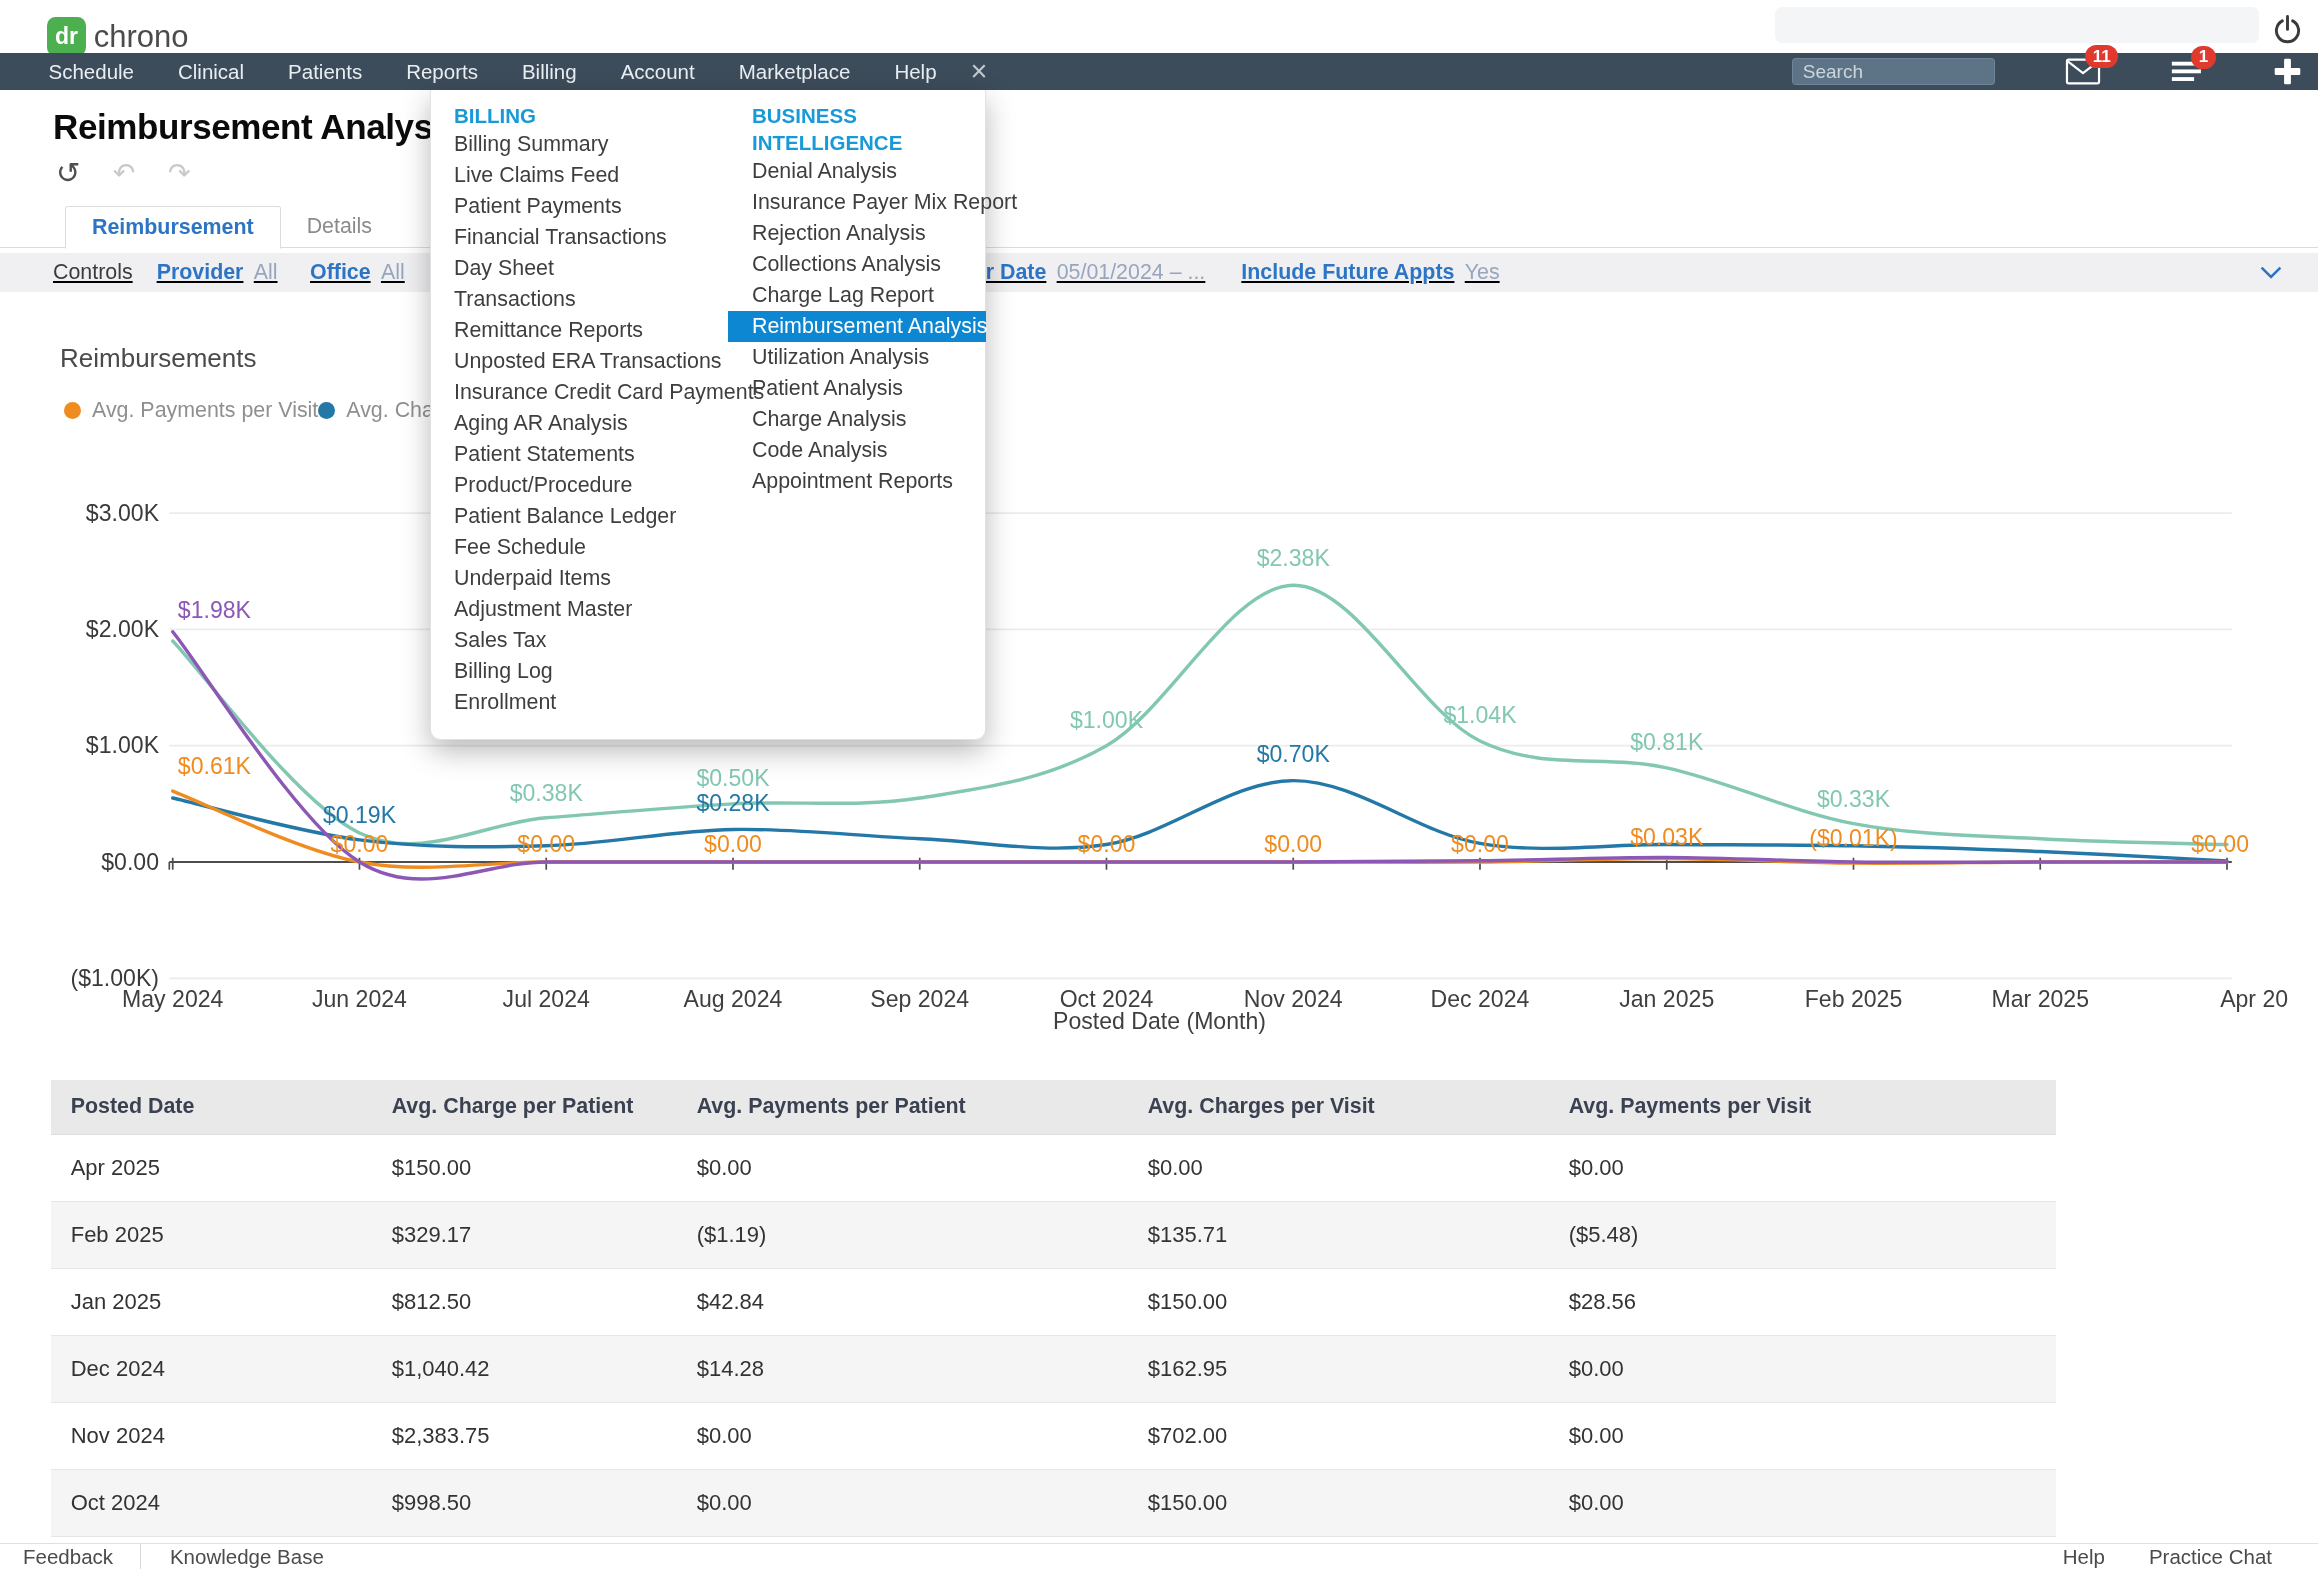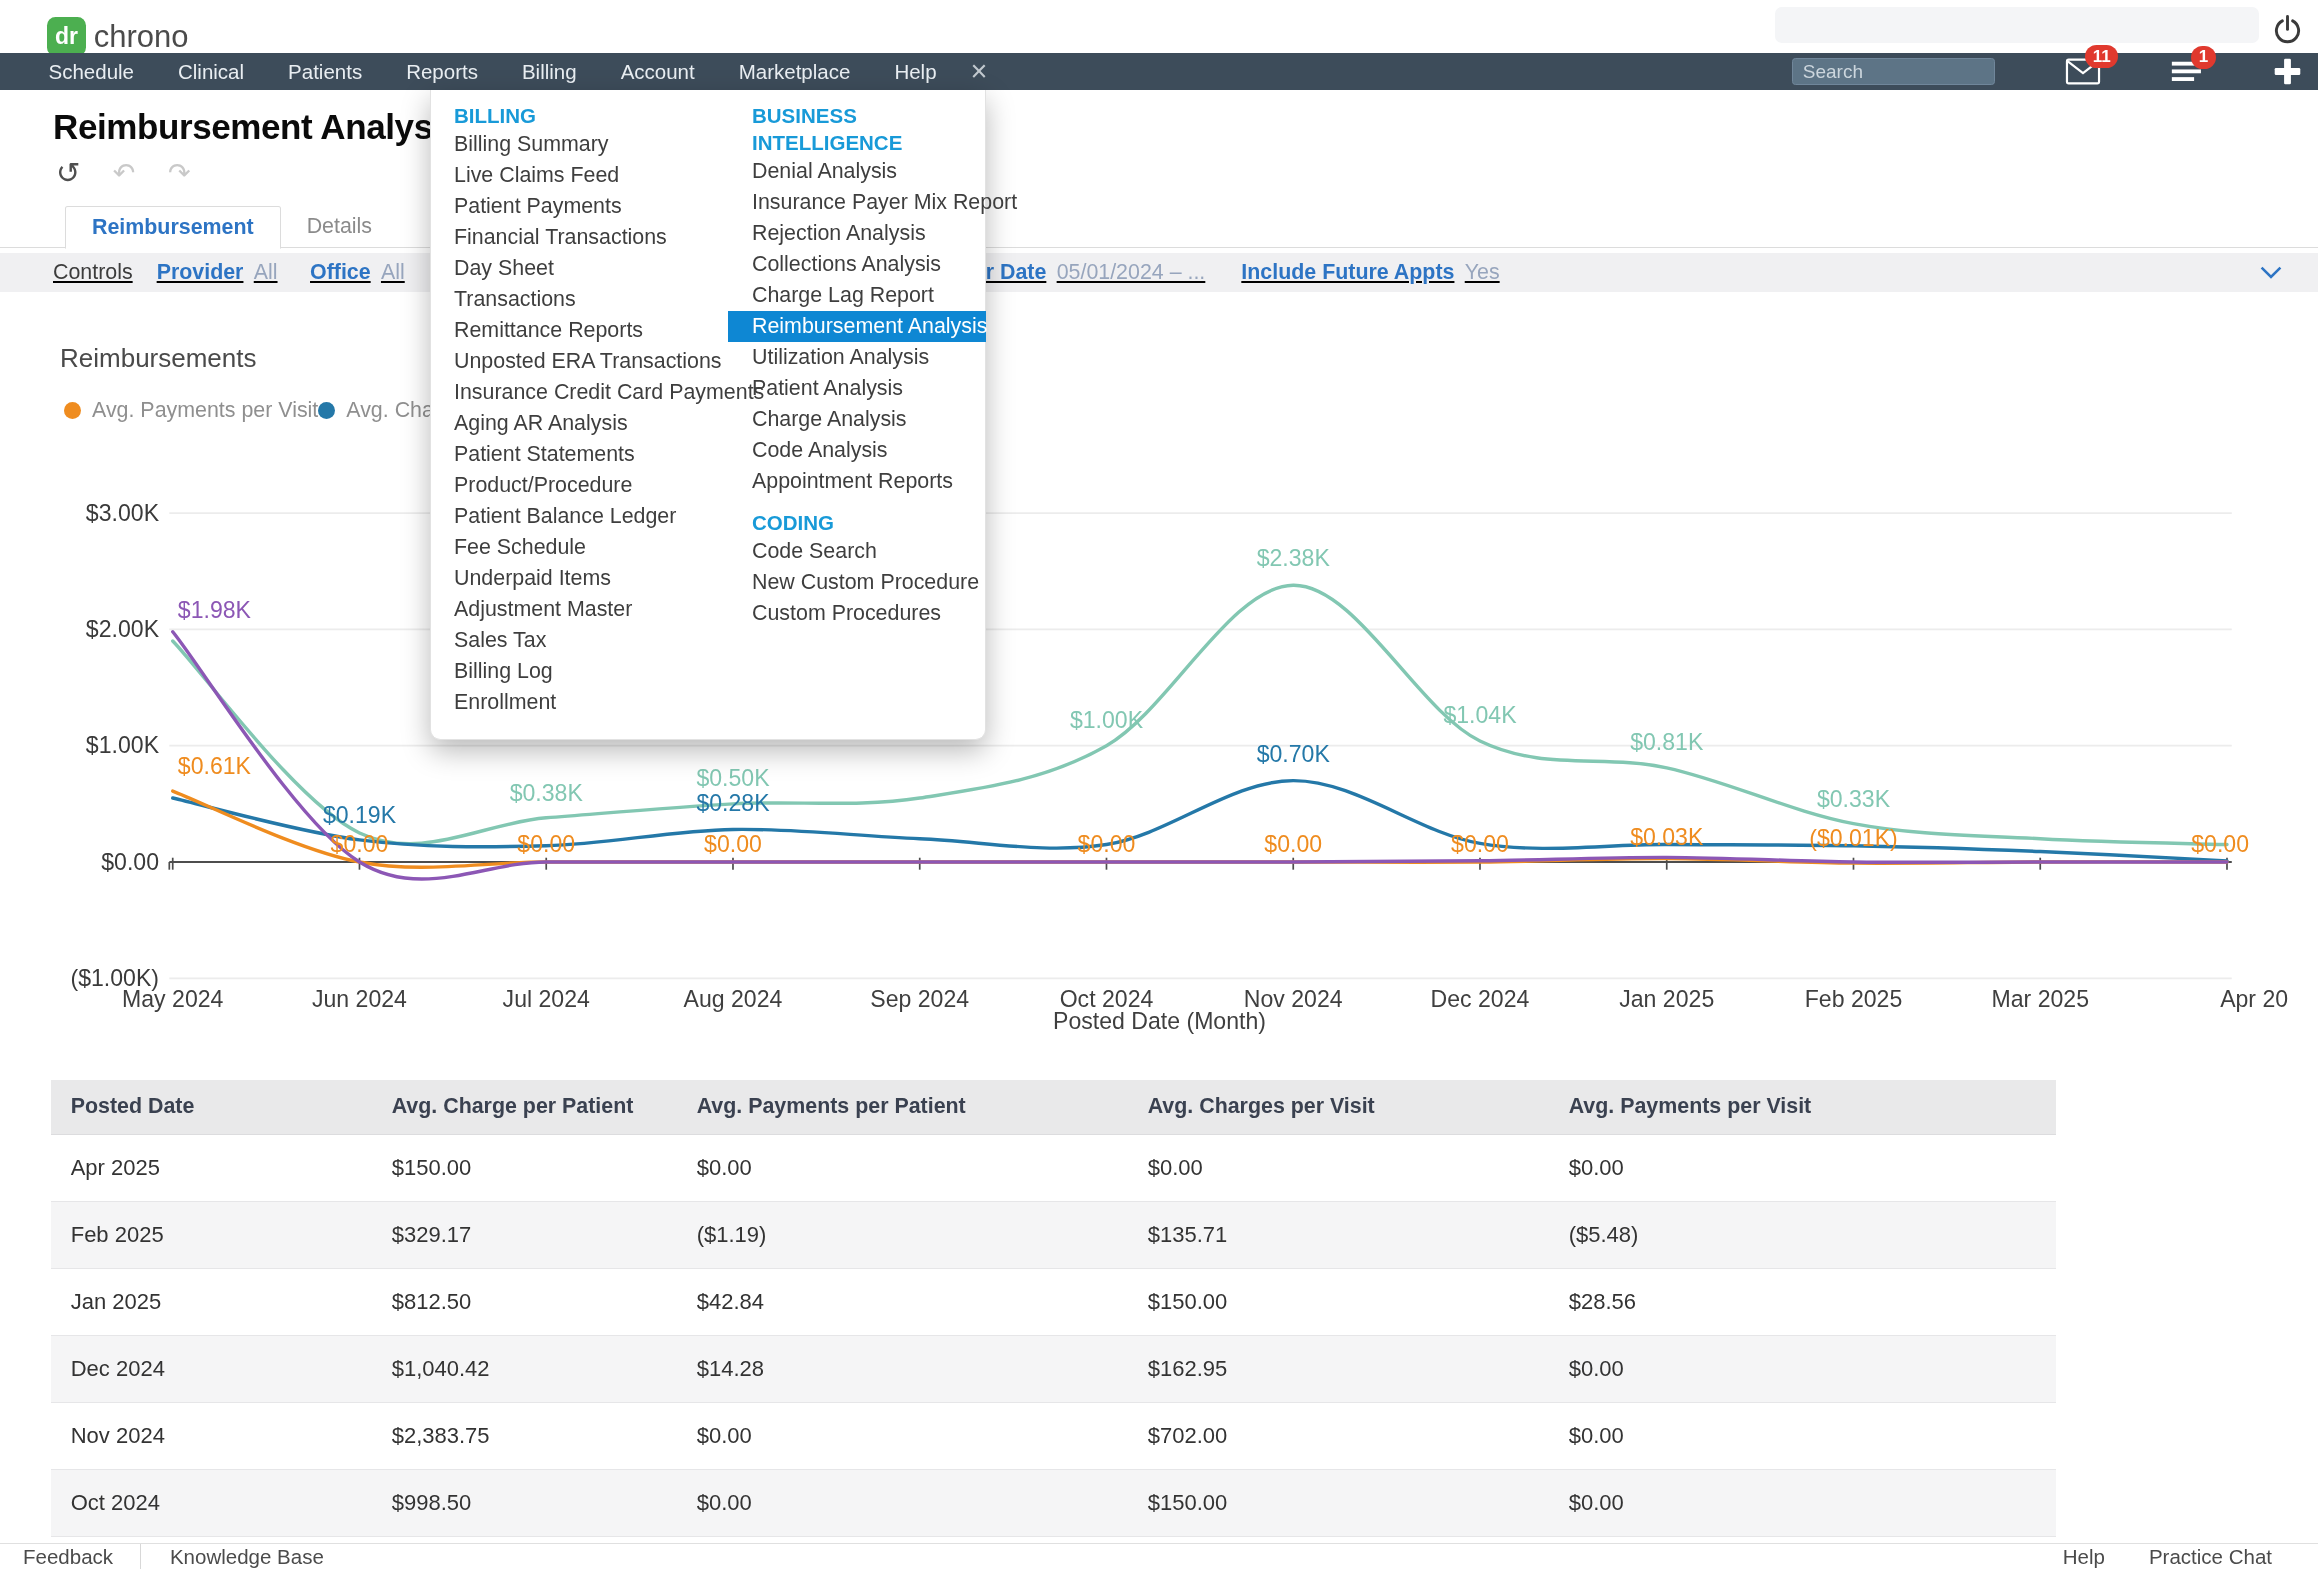--- a/index.html
+++ b/index.html
@@ -180,26 +180,20 @@
         <div class="menu-item">Insurance Payer Mix Report</div>
         <div class="menu-item">Rejection Analysis</div>
         <div class="menu-item">Collections Analysis</div>
         <div class="menu-item">Charge Lag Report</div>
         <div class="menu-item active">Reimbursement Analysis</div>
         <div class="menu-item">Utilization Analysis</div>
         <div class="menu-item">Patient Analysis</div>
         <div class="menu-item">Charge Analysis</div>
         <div class="menu-item">Code Analysis</div>
         <div class="menu-item">Appointment Reports</div>
-      </div>
-      <div class="menu-section">
-        <div class="menu-title">CODING</div>
-        <div class="menu-item">Code Search</div>
-        <div class="menu-item">New Custom Procedure</div>
-        <div class="menu-item">Custom Procedures</div>
       </div>
     </div>
 </div>
 
 <h1 class="page-title">Reimbursement Analysis</h1>
 
 <div class="icon-row">
   <span class="icon-reset">↺</span>
   <span class="icon-undo">↶</span>
   <span class="icon-redo">↷</span>

